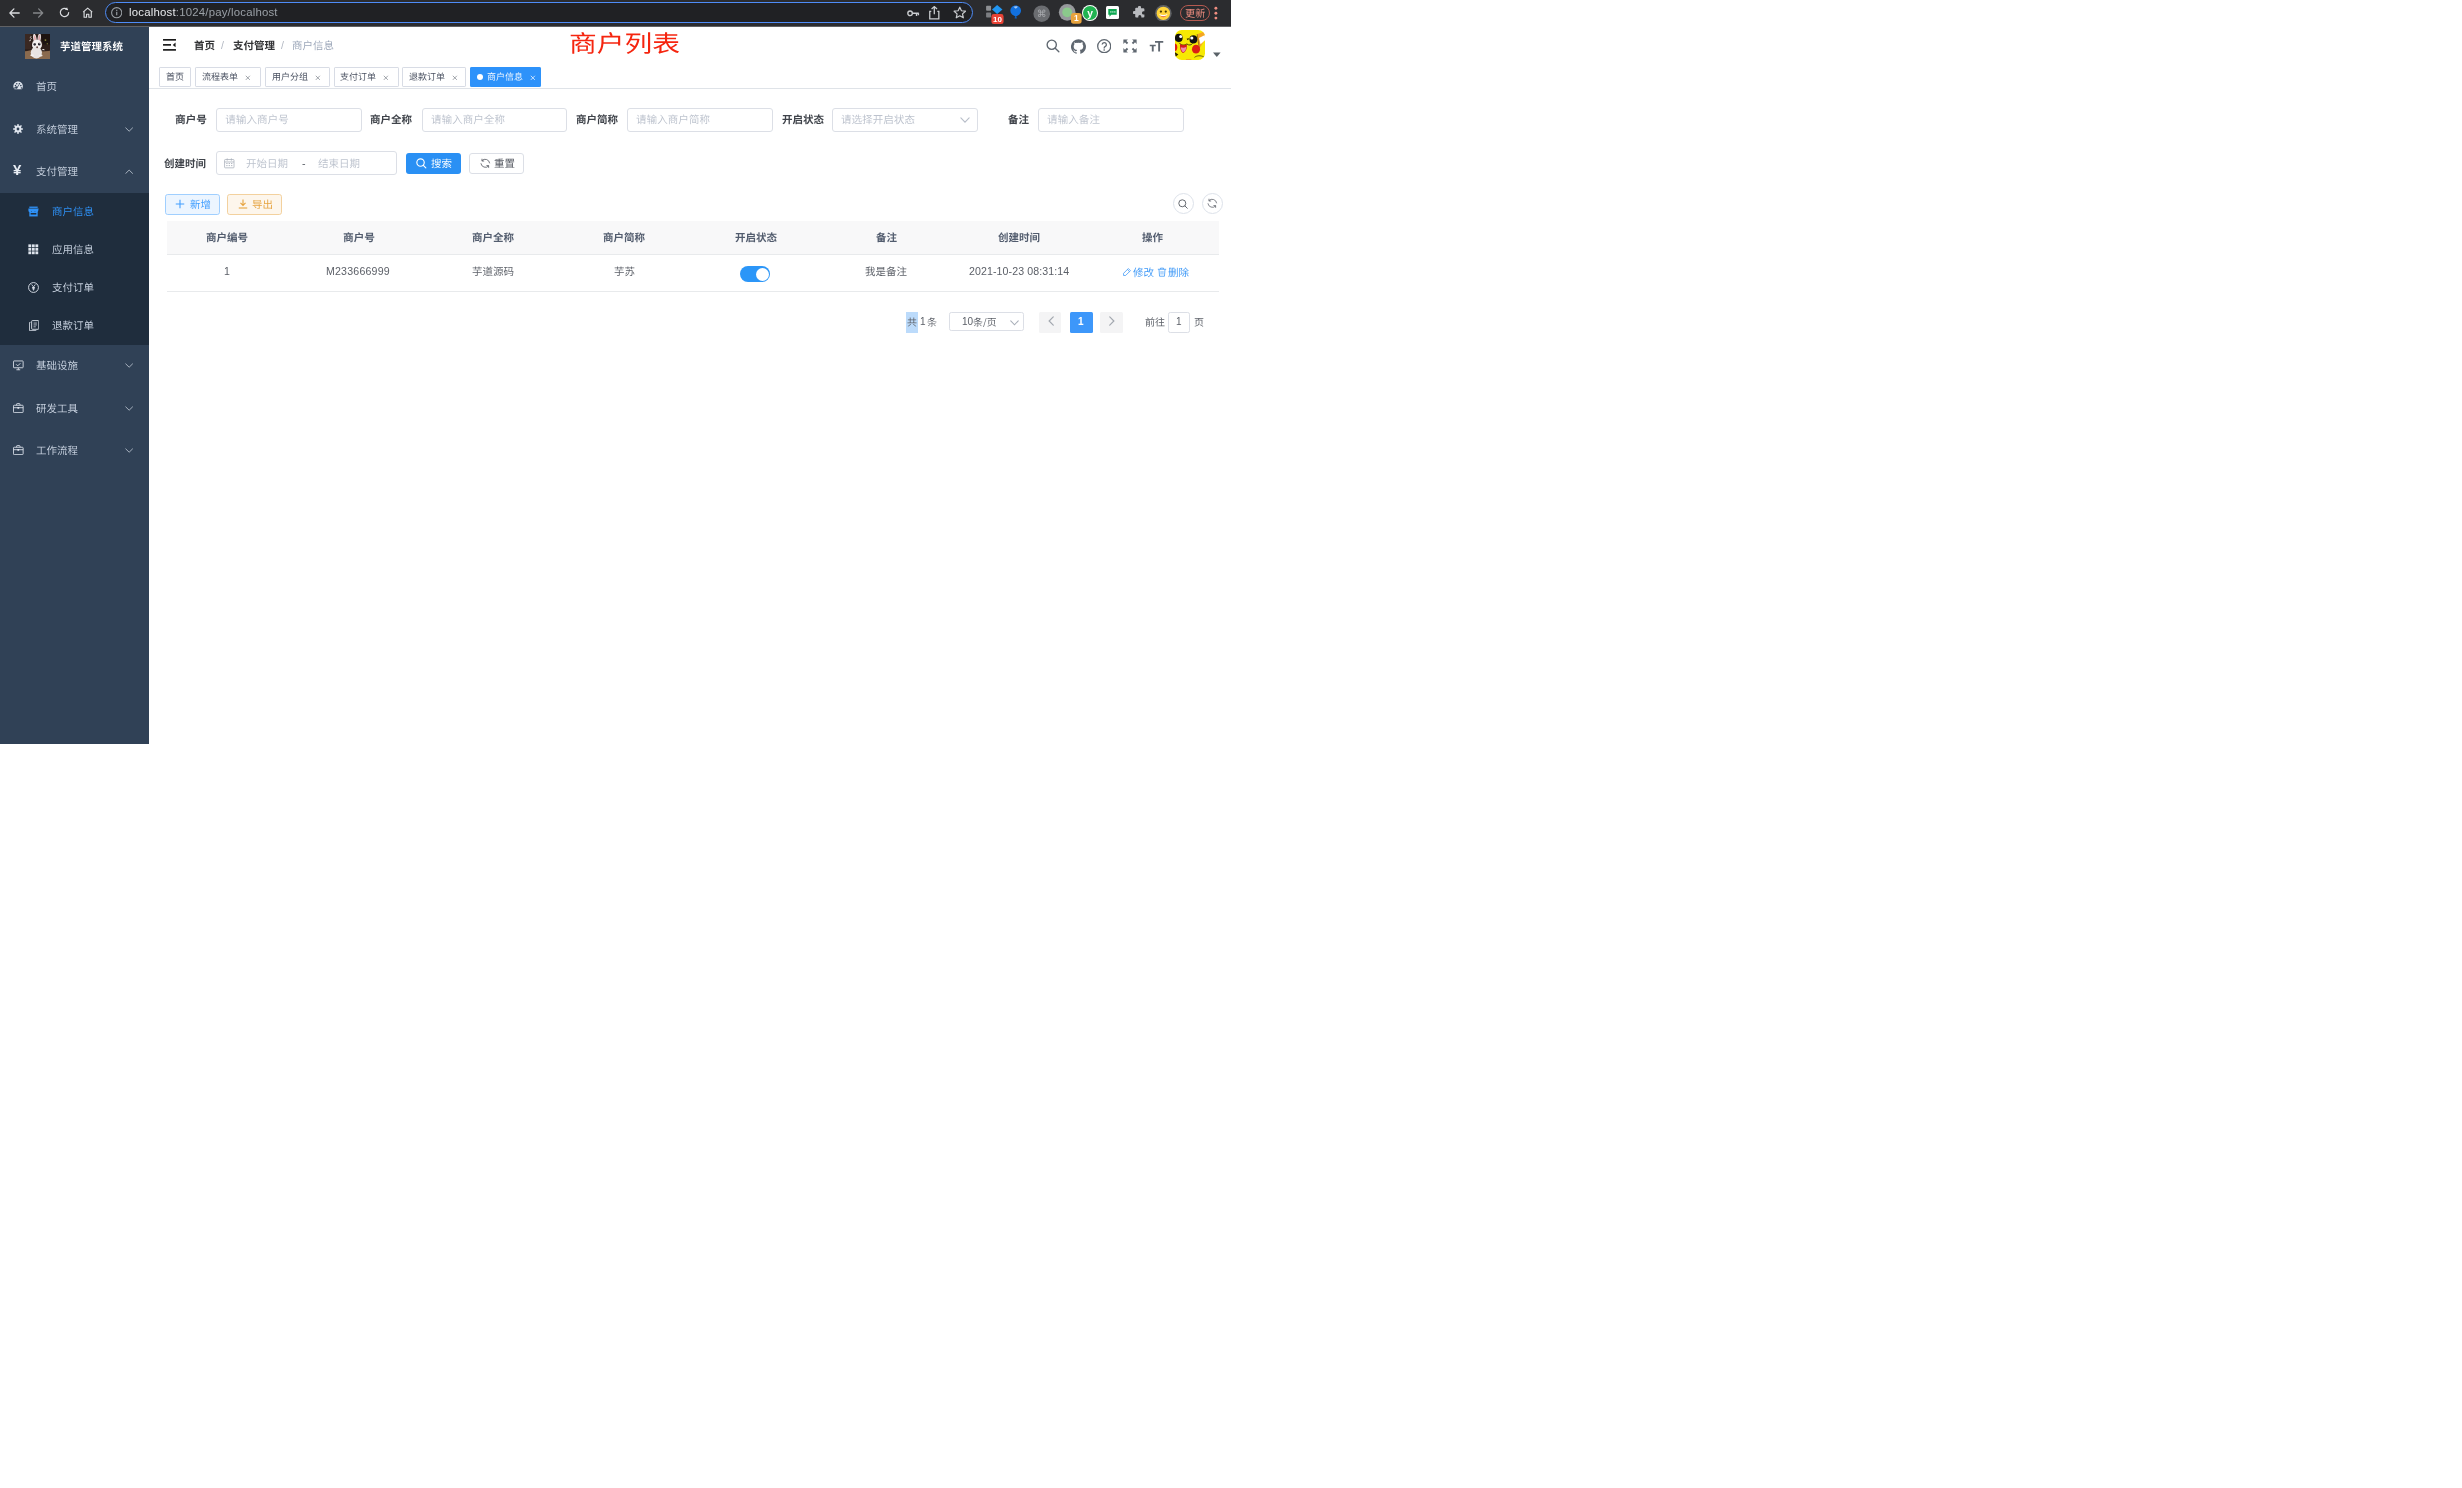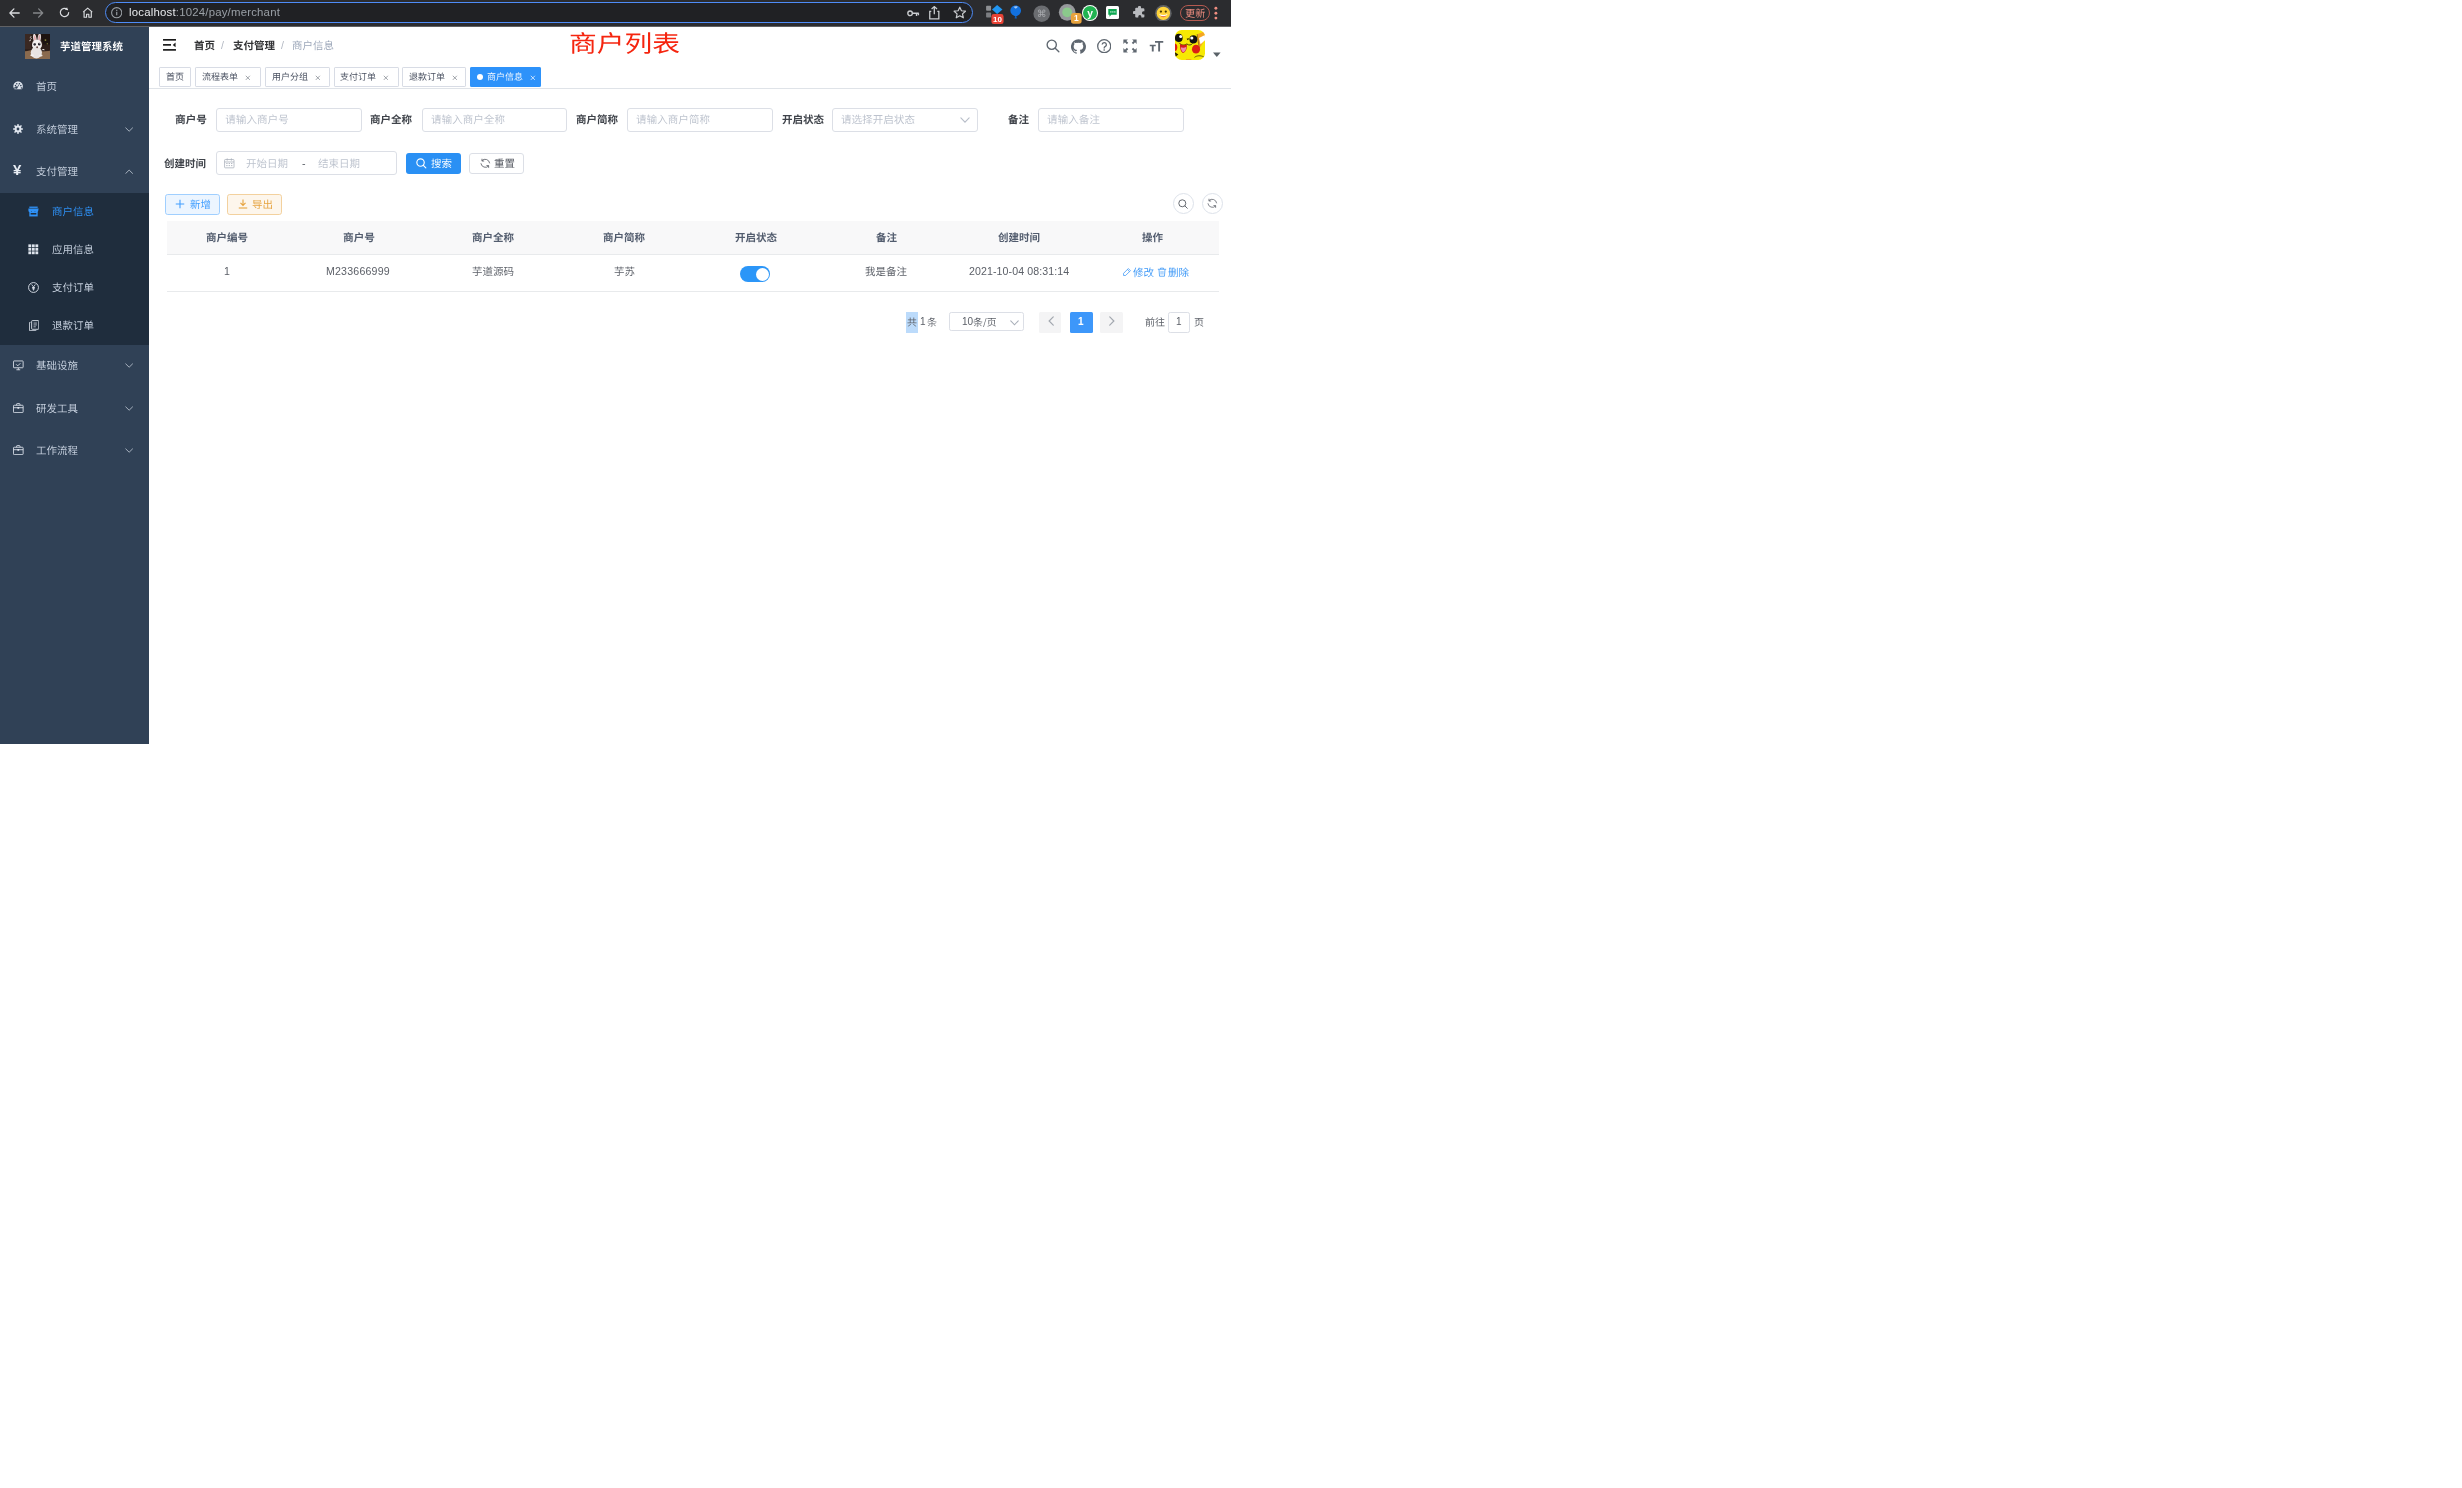--- a/index.html
+++ b/index.html
@@ -143,21 +143,21 @@
     </div>
     <div style="position:absolute;left:105px;top:2.3px;width:868px;height:21px;background:#202124;border:1.5px solid #4e8cf7;border-radius:11.4px;box-sizing:border-box"></div>
     <div style="position:absolute;left:111px;top:7.2px;">
       <svg width="11.4" height="11.4" viewBox="0 0 15 15">
         <circle cx="7.5" cy="7.5" r="6.7" stroke="#9aa0a6" stroke-width="1.4" fill="none"></circle>
         <rect x="6.8" y="6.3" width="1.5" height="4.6" fill="#9aa0a6"></rect>
         <rect x="6.8" y="3.6" width="1.5" height="1.6" fill="#9aa0a6"></rect>
       </svg>
     </div>
     <div style="position:absolute;left:129px;top:6.4px;">
-      <div style="font-size:11.4px;letter-spacing:0.2px;color:#e8eaed;font-family:'Liberation Sans',sans-serif">localhost<span style="color:#9aa0a6">:1024/pay/merchant</span></div>
+      <div style="font-size:11.4px;letter-spacing:0.2px;color:#e8eaed;font-family:'Liberation Sans',sans-serif">localhost<span style="color:#9aa0a6">:1024/pay/localhost</span></div>
     </div>
     <div style="position:absolute;left:907px;top:7.6px;">
       <svg width="13" height="10.6" viewBox="0 0 17 14">
         <circle cx="4" cy="7" r="3" stroke="#c9cccf" stroke-width="1.8" fill="none"></circle>
         <path d="M7 7 H15.5 M12.5 7 V10.5 M15 7 V9.5" stroke="#c9cccf" stroke-width="1.8" fill="none"></path>
       </svg>
     </div>
     <div style="position:absolute;left:929px;top:6px;">
       <svg width="10.6" height="13.6" viewBox="0 0 14 18">
         <path d="M7 1 V11 M3.4 4 L7 0.8 L10.6 4" stroke="#c9cccf" stroke-width="1.7" fill="none"></path>
@@ -960,21 +960,21 @@
     <div style="position:absolute;left:756px;top:268px;width:13px;height:13px;background:#fff;border-radius:50%"></div>
     <div style="position:absolute;left:865px;top:266px;">
       <svg style="display:block;color:#5c6068;" width="42" height="10.6" viewBox="0 0 4000 1000">
         <use href="#gR96" x="0"></use>
         <use href="#gR97" x="1000"></use>
         <use href="#gR70" x="2000"></use>
         <use href="#gR71" x="3000"></use>
       </svg>
     </div>
     <div style="position:absolute;left:969px;top:266px;">
-      <div style="font-size:10.6px;color:#5c6068;font-family:'Liberation Sans',sans-serif;line-height:10.6px;letter-spacing:0.1px">2021-10-04 08:31:14</div>
+      <div style="font-size:10.6px;color:#5c6068;font-family:'Liberation Sans',sans-serif;line-height:10.6px;letter-spacing:0.1px">2021-10-23 08:31:14</div>
     </div>
     <div style="position:absolute;left:1122px;top:267px;">
       <svg width="10" height="10" viewBox="0 0 26 26">
         <path d="M16.5 4 L22 9.5 L9.5 22 H4 V16.5 Z" stroke="#3b97f7" stroke-width="2" fill="none" stroke-linejoin="round"></path>
         <path d="M14 6.5 L19.5 12" stroke="#3b97f7" stroke-width="2"></path>
       </svg>
     </div>
     <div style="position:absolute;left:1133px;top:267px;">
       <svg style="display:block;color:#3b97f7;" width="21" height="10.6" viewBox="0 0 2000 1000">
         <use href="#gR98" x="0"></use>

